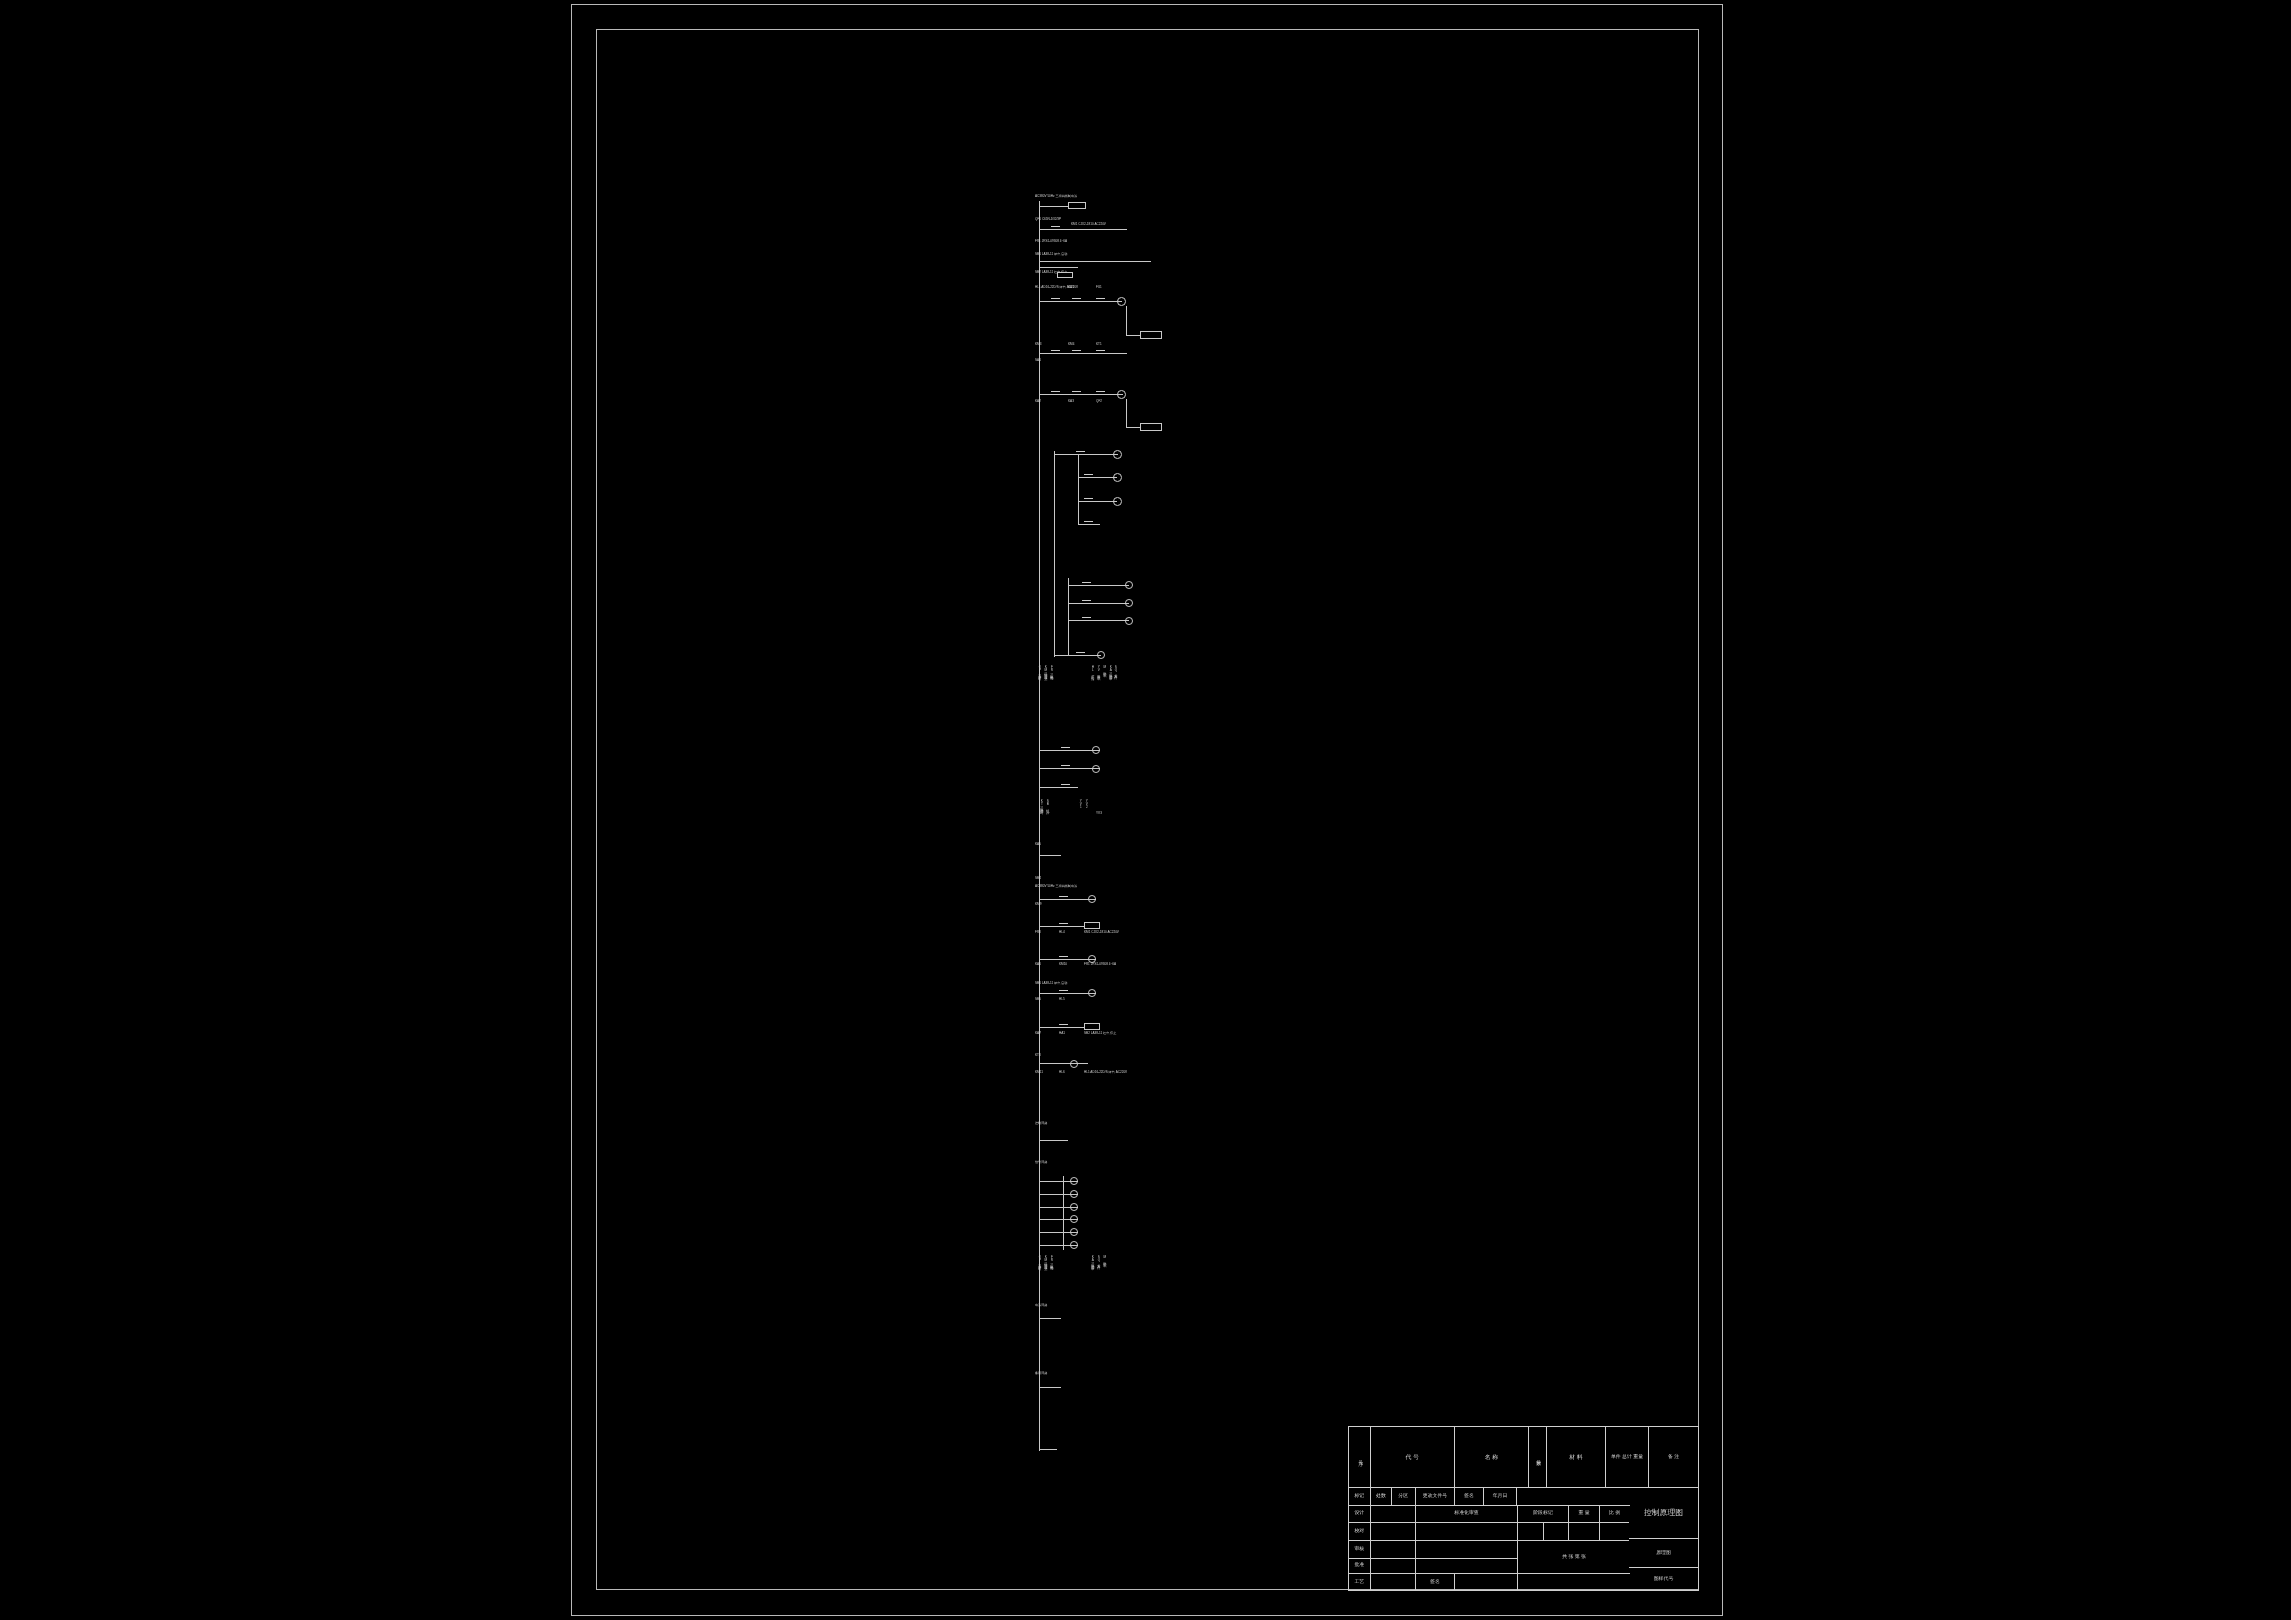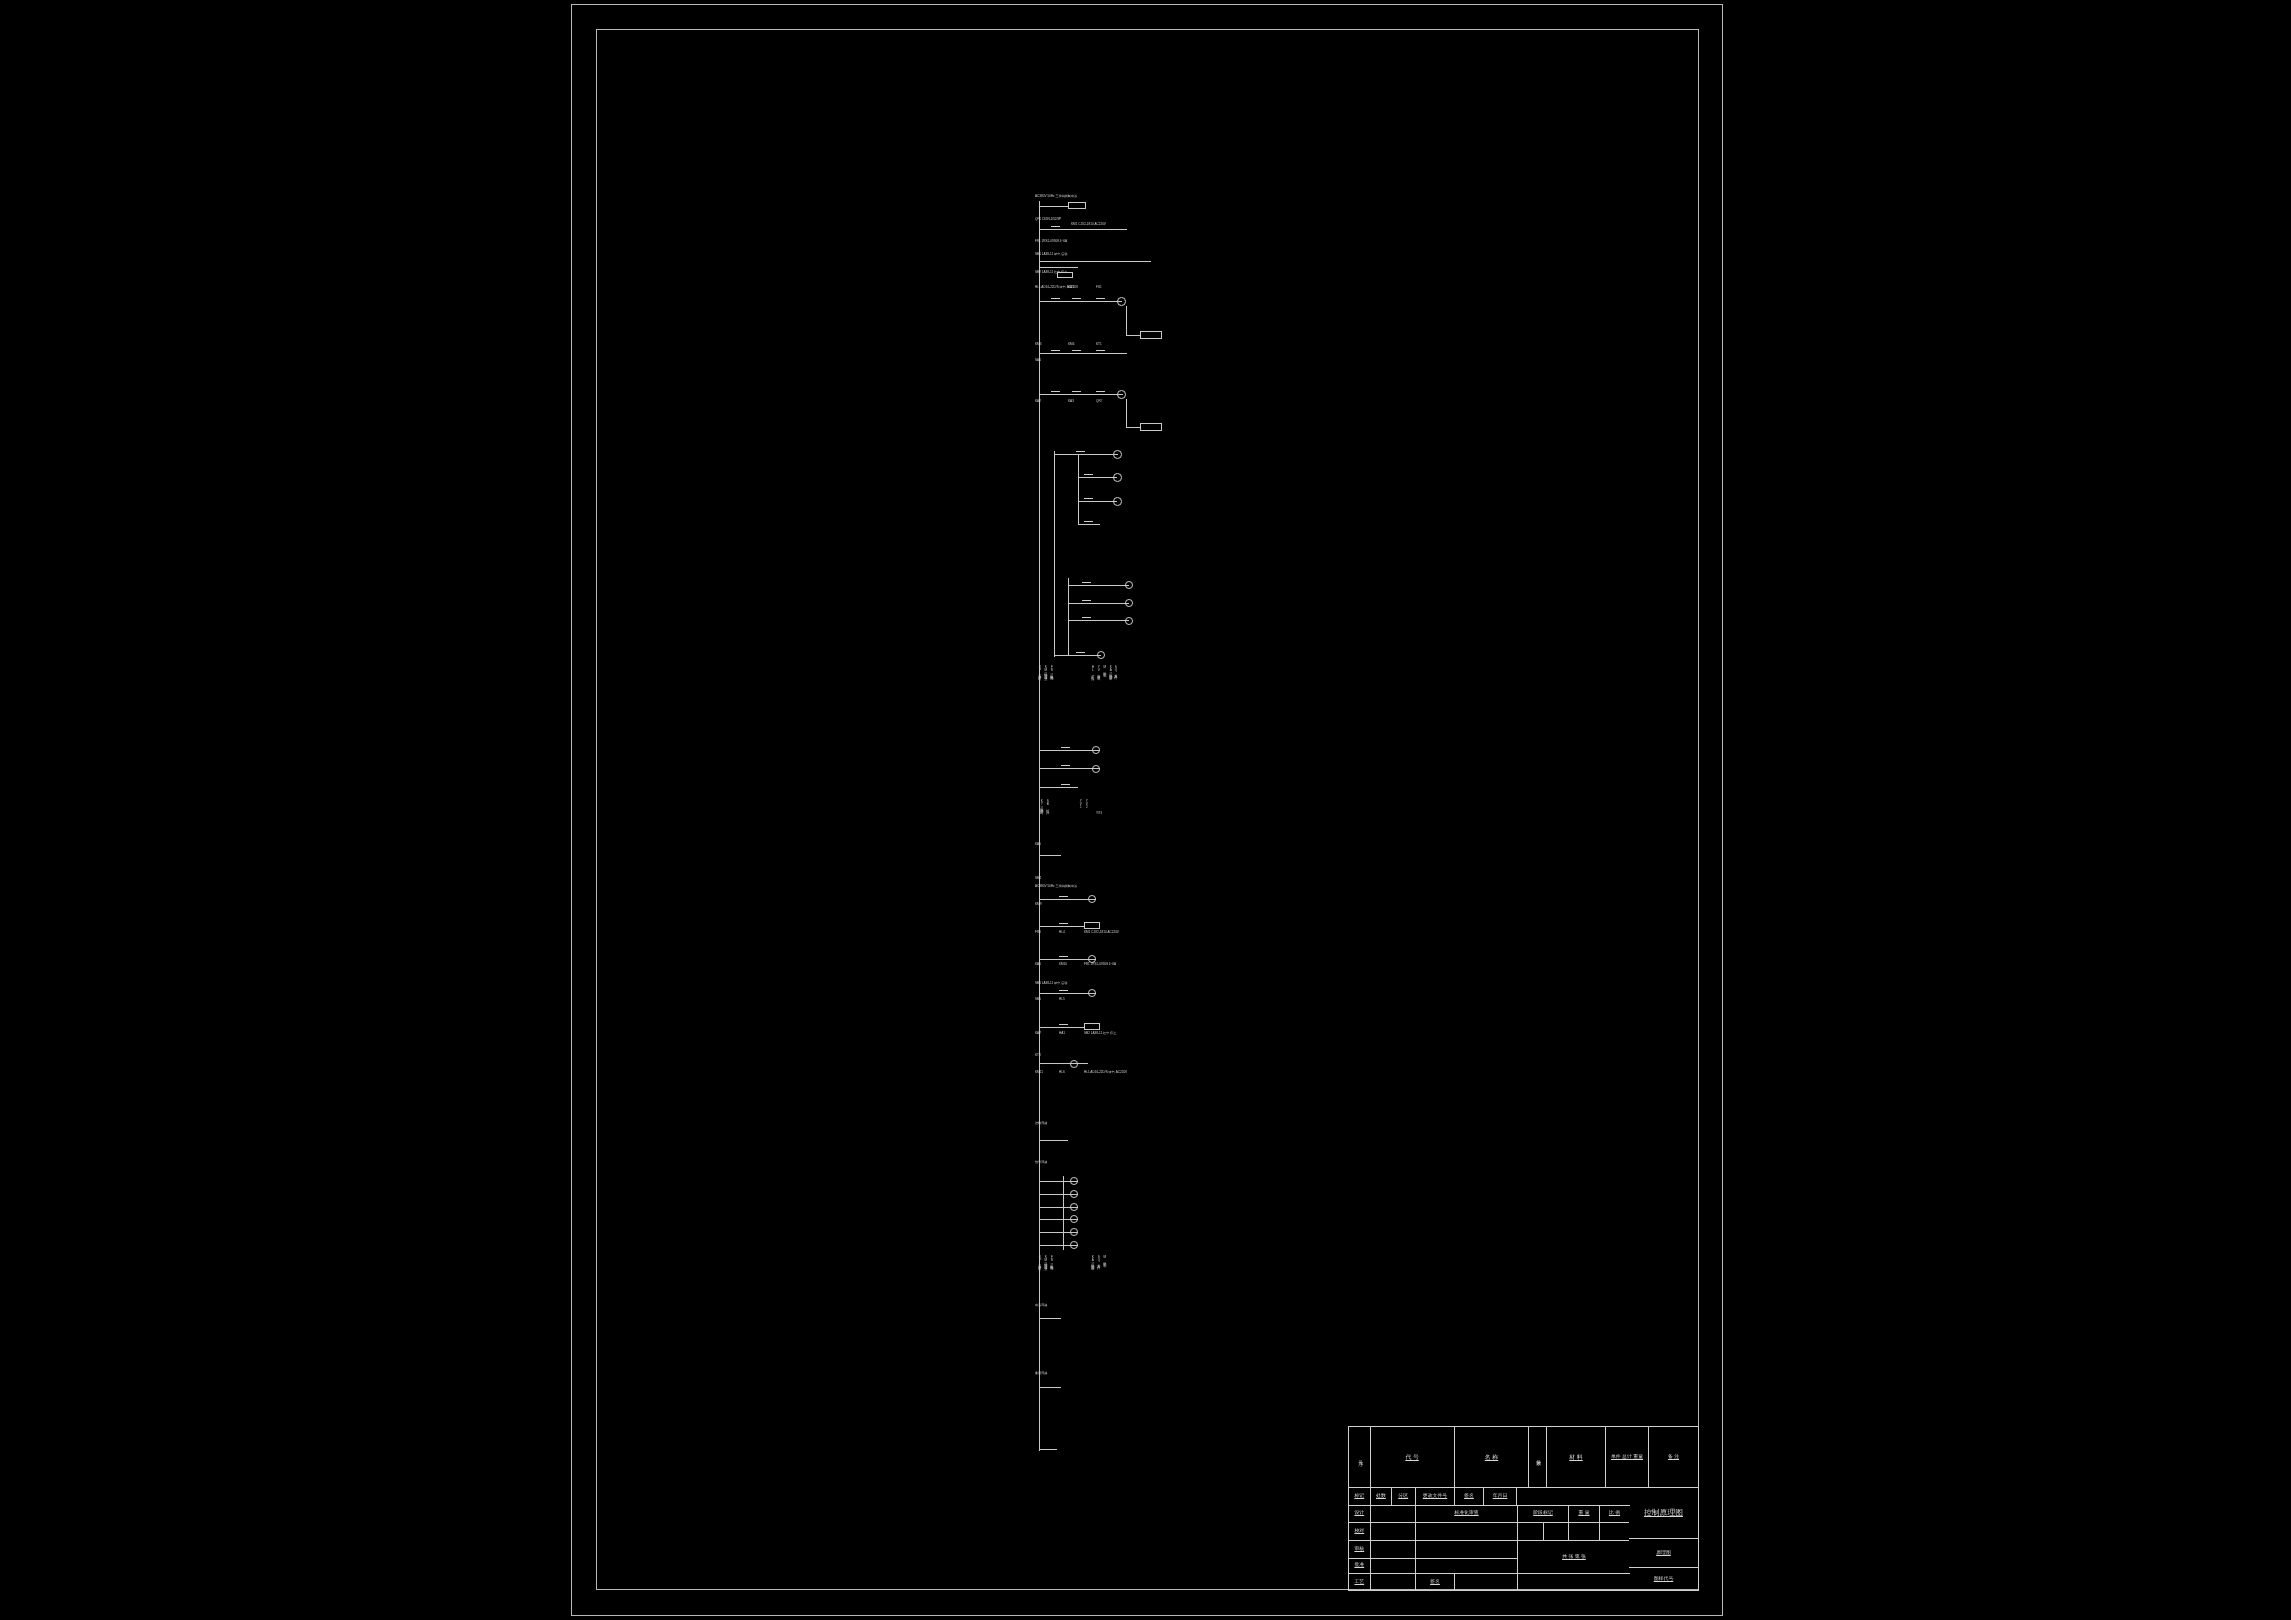--- a/index.html
+++ b/index.html
@@ -84,21 +84,20 @@
     border-right: 1px solid #cfcfcf;
     border-bottom: 1px solid #cfcfcf;
     color: #d8d8d8;
     font-size: 5.9px;
     display: flex;
     align-items: center;
     justify-content: center;
     text-align: left;
     line-height: 6.9px;
     overflow: hidden;
-    text-decoration: underline;
   }
   .tb-cell.noborder-r { border-right: none; }
   .tb-cell.noborder-b { border-bottom: none; }
   .tb-cell.small { font-size: 4.9px; line-height: 5.9px; }
   .tb-cell.big { font-size: 7.8px; }
   .sym-contact {
     position: absolute;
     width: 8.8px; height: 1px; background: #cccccc;
   }
 </style>

